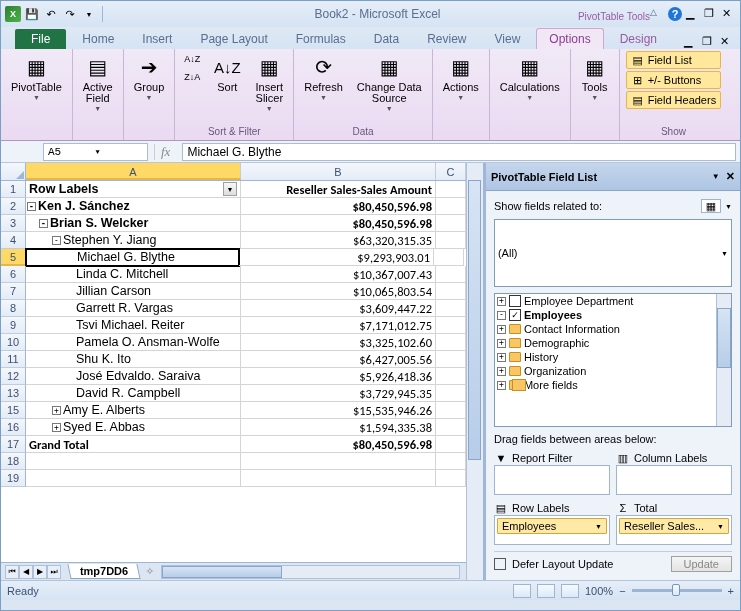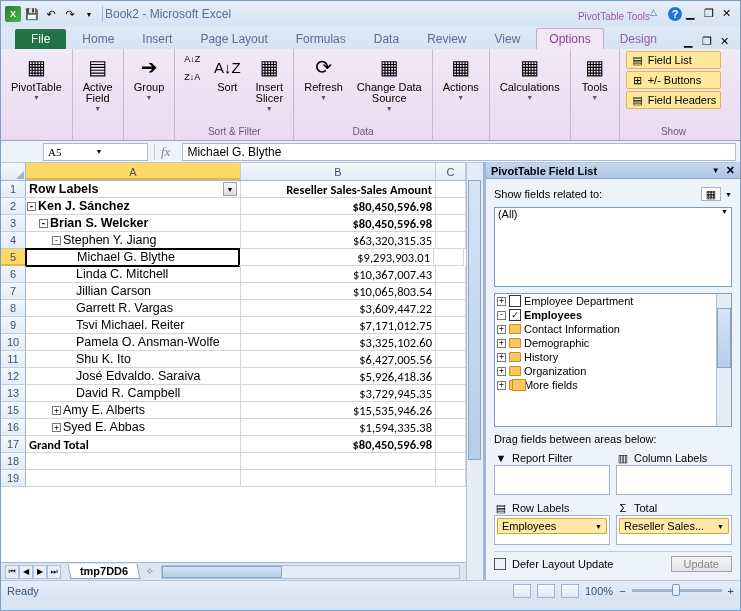--- a/index.html
+++ b/index.html
@@ -3,21 +3,21 @@
 <meta charset="utf-8">
 <style>
   * { box-sizing: border-box; margin: 0; padding: 0; font-family: "Segoe UI", Tahoma, sans-serif; }
   body { width: 741px; height: 611px; background: #dce6f2; font-size: 11px; overflow: hidden; border: 1px solid #7a9ec6; }
   
   .titlebar { display: flex; align-items: center; height: 26px; background: linear-gradient(#e6eef8,#d5e3f3); padding: 0 4px; }
   .qat { display: flex; align-items: center; gap: 3px; }
   .qat .ico { width: 16px; height: 16px; display: flex; align-items: center; justify-content: center; font-size: 11px; }
   .excel-ico { width: 16px; height: 16px; background: linear-gradient(135deg,#2f7d2f,#4bb54b); border-radius: 2px; color:#fff; font-weight:bold; font-size:9px; display:flex;align-items:center;justify-content:center; }
   .qat .sep { width:1px; height:16px; background:#a0b8d8; margin:0 2px; }
-  .doc-title { flex:1; text-align:left; color:#5a6e8f; font-size:12px; }
+  .doc-title { flex:1; text-align:center; color:#5a6e8f; font-size:12px; }
   .contextual { position:absolute; left:520px; top:12px; text-align:right; width:130px; }
   .contextual .cap { color:#9b5aa0; font-size:10px; line-height:10px; }
   .winctrl { display:flex; gap:4px; align-items:center; }
   .winctrl svg, .winctrl span { width:14px; height:14px; }
   .help-ico { width:16px;height:16px;border-radius:50%;background:#2076d6;color:#fff;display:flex;align-items:center;justify-content:center;font-weight:bold;font-size:11px; }
   
   .ribbon-tabs { display:flex; align-items:flex-end; height:22px; padding-left:14px; gap:4px; background: linear-gradient(#dfe9f5,#d5e3f3); position:relative; }
   .ribbon-tabs .tab { padding:3px 12px; color:#5a6e8f; font-size:12px; cursor:pointer; }
   .ribbon-tabs .file { background:#217346; color:#fff; border-radius:2px 2px 0 0; padding:3px 16px; font-weight:normal; font-size:12px; }
   .ribbon-tabs .options { background:#f2e7f4; border:1px solid #cfa7d4; border-bottom:none; border-radius:3px 3px 0 0; color:#8a3e95; }
@@ -31,21 +31,21 @@
   .big-btn .bi { width:28px; height:28px; display:flex; align-items:center; justify-content:center; font-size:20px; }
   .big-btn .lbl { font-size:11px; text-align:center; line-height:11px; }
   .big-btn .dd { font-size:7px; color:#555; }
   .small-stack { display:flex; flex-direction:column; gap:2px; }
   .small-btn { display:flex; align-items:center; gap:3px; padding:1px 4px; font-size:11px; cursor:pointer; }
   .small-btn.hl { background:#ffe79b; border:1px solid #e8b44c; border-radius:2px; }
   .small-btn .si { width:14px; height:14px; display:flex;align-items:center;justify-content:center; font-size:11px; }
   
   .formula-bar { height:22px; background:#eef3f9; display:flex; align-items:center; border-bottom:1px solid #b8c6da; }
   .name-box { width:105px; border:1px solid #a9bcd5; margin:2px 0 2px 42px; background:#fff; display:flex; align-items:center; padding:0 4px; height:18px; }
-  .name-box span { flex:1; font-family: Liberation Serif, serif; font-size:11px; }
+  .name-box span { flex:1; font-family: Liberation Mono, monospace; font-size:11px; }
   .name-box .d { font-size:7px; }
   .fb-icons { display:flex; gap:6px; padding:0 6px; color:#888; }
   .fx { font-style:italic; font-family: serif; font-size:13px; border-left:1px solid #ccc; padding:0 6px; }
   .formula-input { flex:1; background:#fff; border:1px solid #a9bcd5; height:18px; margin:2px 4px 2px 0; padding:0 4px; font-family: Calibri; font-size:12px; display:flex; align-items:center; }
   
   .main { display:flex; height:417px; }
   .sheet { flex:1; display:flex; flex-direction:column; background:#fff; }
   .colhdrs { display:flex; height:18px; background:linear-gradient(#f4f7fb,#e4ecf7); border-bottom:1px solid #9eb6d8; }
   .corner { width:25px; border-right:1px solid #9eb6d8; background:linear-gradient(#f4f7fb,#e4ecf7); position:relative; }
   .corner::after { content:""; position:absolute; right:1px; bottom:1px; width:0;height:0;border-left:8px solid transparent; border-bottom:8px solid #9eb6d8; }
@@ -78,25 +78,25 @@
   .sheet-tabs .tab span { display:inline-block; transform: skewX(-12deg); font-weight:bold; }
   .hscroll { flex:1; margin:0 6px; height:14px; background:#e5ecf5; border:1px solid #b0c0d8; position:relative; }
   .hscroll .thumb { position:absolute; left:0; top:0; height:12px; width:120px; background:linear-gradient(#d6e4f4,#b7cde8); border:1px solid #8ba5c8; }
   .status { height:20px; background:linear-gradient(#e6eef8,#d5e3f3); display:flex; align-items:center; padding:0 6px; font-size:11px; color:#3b5173; justify-content:space-between; border-top:1px solid #b0c4de; }
   .status .right { display:flex; align-items:center; gap:6px; }
   .viewbtn { width:18px; height:14px; border:1px solid #a0b4cf; background:linear-gradient(#f5f9fe,#dde9f6); }
   .zoom-slider { width:90px; height:3px; background:#9db5d3; position:relative; }
   .zoom-slider .t { width:8px;height:12px;background:linear-gradient(#f5f9fe,#dde9f6);border:1px solid #7a94b8;position:absolute;left:40px;top:-5px;border-radius:2px; }
   
   .taskpane { width:258px; border-left:3px solid #9eb6d8; background:#eef3f9; display:flex; flex-direction:column; }
-  .tp-hdr { height:16px; background:linear-gradient(#c5d6ec,#aec5e3); display:flex; align-items:center; padding:0 5px; font-weight:bold; font-size:11px; border-bottom:1px solid #8ba5c8; }
+  .tp-hdr { height:28px; background:linear-gradient(#c5d6ec,#aec5e3); display:flex; align-items:center; padding:0 5px; font-weight:bold; font-size:11px; border-bottom:1px solid #8ba5c8; }
   .tp-hdr span:first-child { flex:1; }
   .tp-body { padding:8px 8px; flex:1; display:flex; flex-direction:column; gap:6px; }
   .tp-row { display:flex; align-items:center; gap:4px; }
-  .tp-select { flex:1; border:1px solid #7f9db9; background:#fff; height:18px; display:flex; padding:0 3px; font-size:11px; }
+  .tp-select { flex:1; border:1px solid #7f9db9; background:#fff; height:18px; display:flex; align-items:center; padding:0 3px; font-size:11px; }
   .tp-select .dd { margin-left:auto; font-size:7px; }
   .tp-list { border:1px solid #7f9db9; background:#fff; height:134px; overflow:hidden; position:relative; }
   .tp-list .item { display:flex; align-items:center; gap:3px; padding:1px 2px; font-size:11px; }
   .tp-list .ipm { width:9px;height:9px;border:1px solid #777;display:inline-flex;align-items:center;justify-content:center;font-size:8px;line-height:8px;font-family:monospace; }
   .tp-list .chk { width:12px;height:12px;border:1px solid #333;display:inline-flex;align-items:center;justify-content:center;font-size:9px; }
   .tp-list .fold { width:12px;height:10px;background:#fac664;border:1px solid #c88f20;border-radius:1px 1px 0 0; }
   .tp-list .fold.multi::before { content:""; position:relative; display:block; width:12px;height:10px;background:#fac664;border:1px solid #c88f20; left:2px; top:-2px; }
   .tp-list .vscroll { position:absolute; right:0; top:0; width:15px; height:100%; background:#e5ecf5; border-left:1px solid #b0c0d8; }
   .tp-list .vscroll .thumb { height:60px; background:linear-gradient(#d6e4f4,#b7cde8); border:1px solid #8ba5c8; margin-top:14px; }
   .areas { display:grid; grid-template-columns:1fr 1fr; gap:6px; }

